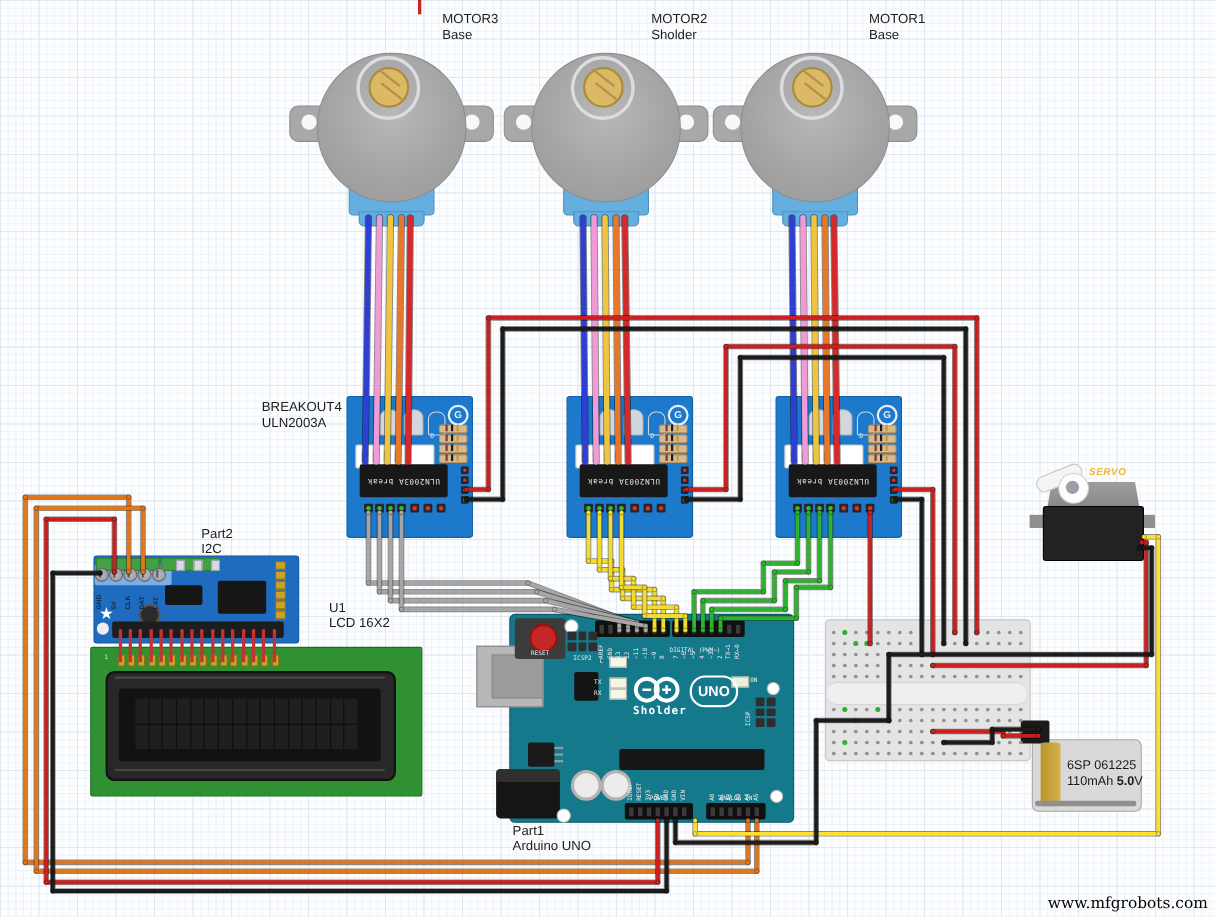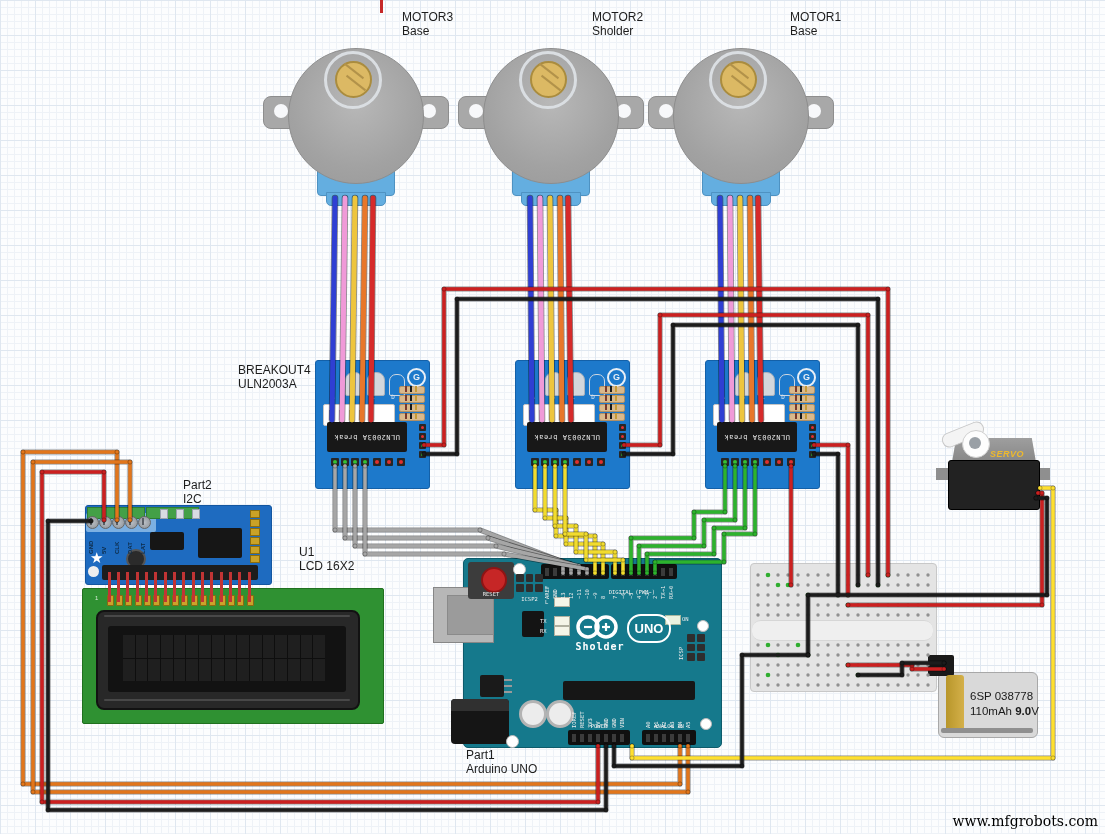--- a/index.html
+++ b/index.html
@@ -166,30 +166,30 @@
 
   <div class="comp" style="left:750px;top:563px;width:185px;height:127px;background:#e4e4e4;border:1px solid #c8c8c8;border-radius:4px"></div>
   <div class="comp2" style="left:752px;top:620px;width:181px;height:19px;background:#efefef;border-top:1px solid #d6d6d6;border-bottom:1px solid #d6d6d6;border-radius:9px;z-index:11"></div>
 
   <div class="comp2" style="left:936px;top:468px;width:14px;height:12px;background:#8f8f8f"></div>
   <div class="comp2" style="left:1036px;top:468px;width:14px;height:12px;background:#8f8f8f"></div>
   <div class="comp2" style="left:952px;top:438px;width:84px;height:24px;background:linear-gradient(#9e9e9e,#878787);border-radius:3px;clip-path:polygon(5% 0,95% 0,100% 100%,0 100%)"></div>
   <div class="comp2" style="left:941px;top:427px;width:42px;height:13px;background:#f4f4f4;border:1px solid #c8c8c8;border-radius:7px;transform:rotate(-22deg);z-index:13"></div>
   <div class="comp2" style="left:962px;top:430px;width:26px;height:26px;background:#fdfdfd;border:1px solid #cfcfcf;border-radius:50%;z-index:13"></div>
   <div class="comp2" style="left:969px;top:437px;width:12px;height:12px;background:#9aa0a6;border-radius:50%;z-index:14"></div>
-  <div class="comp2" style="left:990px;top:449px;font:italic bold 9px 'Liberation Sans',sans-serif;color:#edb92e;letter-spacing:.5px;z-index:14">SERVO</div>
+  <div class="comp2" style="left:990px;top:424px;font:italic bold 9px 'Liberation Sans',sans-serif;color:#edb92e;letter-spacing:.5px;z-index:14">SERVO</div>
   <div class="comp2" style="left:948px;top:460px;width:90px;height:48px;background:#222;border:1px solid #000;border-radius:3px"></div>
 
   <div class="comp2" style="left:928px;top:655px;width:26px;height:21px;background:#1a1a1a;border-radius:2px"></div>
   <div class="comp" style="left:938px;top:672px;width:98px;height:64px;background:#d9d9d9;border:1px solid #a8a8a8;border-radius:6px;z-index:11"></div>
   <div class="comp2" style="left:946px;top:675px;width:18px;height:58px;background:linear-gradient(90deg,#b8962a,#d4b04a);border-radius:3px"></div>
   <div class="comp2" style="left:941px;top:728px;width:92px;height:5px;background:#8f8f8f;border-radius:2px"></div>
   <div class="comp2" style="left:970px;top:689px;font:11.5px 'Liberation Sans',sans-serif;color:#1a1a1a;line-height:1.3;z-index:13">
-    <div>6SP 038778</div>
-    <div><span>110mAh</span> <span class="batb">9.0</span><span>V</span></div>
+    <div>6SP 061225</div>
+    <div><span>110mAh</span> <span class="batb">5.0</span><span>V</span></div>
   </div>
 
 <div class="comp2" style="left: 263px; top: 96px; width: 36px; height: 31px; background: rgb(168, 168, 168); border: 1px solid rgb(142, 142, 142); border-radius: 8px; z-index: 9;"></div>
     <div class="comp2" style="left: 411px; top: 96px; width: 36px; height: 31px; background: rgb(168, 168, 168); border: 1px solid rgb(142, 142, 142); border-radius: 8px; z-index: 9;"></div>
     <div class="comp2" style="left: 274px; top: 104px; width: 14px; height: 14px; background: rgb(247, 248, 250); border-radius: 50%; z-index: 9;"></div>
     <div class="comp2" style="left: 422px; top: 104px; width: 14px; height: 14px; background: rgb(247, 248, 250); border-radius: 50%; z-index: 9;"></div>
     <div class="comp2" style="left: 317px; top: 166px; width: 76px; height: 28px; background: rgb(100, 174, 224); border: 1px solid rgb(78, 146, 194); border-radius: 4px; z-index: 8;"></div>
     <div class="comp2" style="left: 326px; top: 192px; width: 58px; height: 12px; background: rgb(100, 174, 224); border: 1px solid rgb(78, 146, 194); border-radius: 0px 0px 5px 5px; z-index: 8;"></div>
     <div class="comp2" style="left: 288px; top: 48px; width: 134px; height: 134px; border-radius: 50%; background: radial-gradient(circle at 50% 40%, rgb(184, 184, 184), rgb(162, 162, 162) 62%, rgb(153, 153, 153)); border: 1px solid rgb(141, 141, 141); z-index: 10;"></div>
     <div class="comp2" style="left: 324px; top: 51px; width: 52px; height: 52px; border-radius: 50%; border: 3px solid rgb(218, 222, 226); z-index: 11;"></div>

